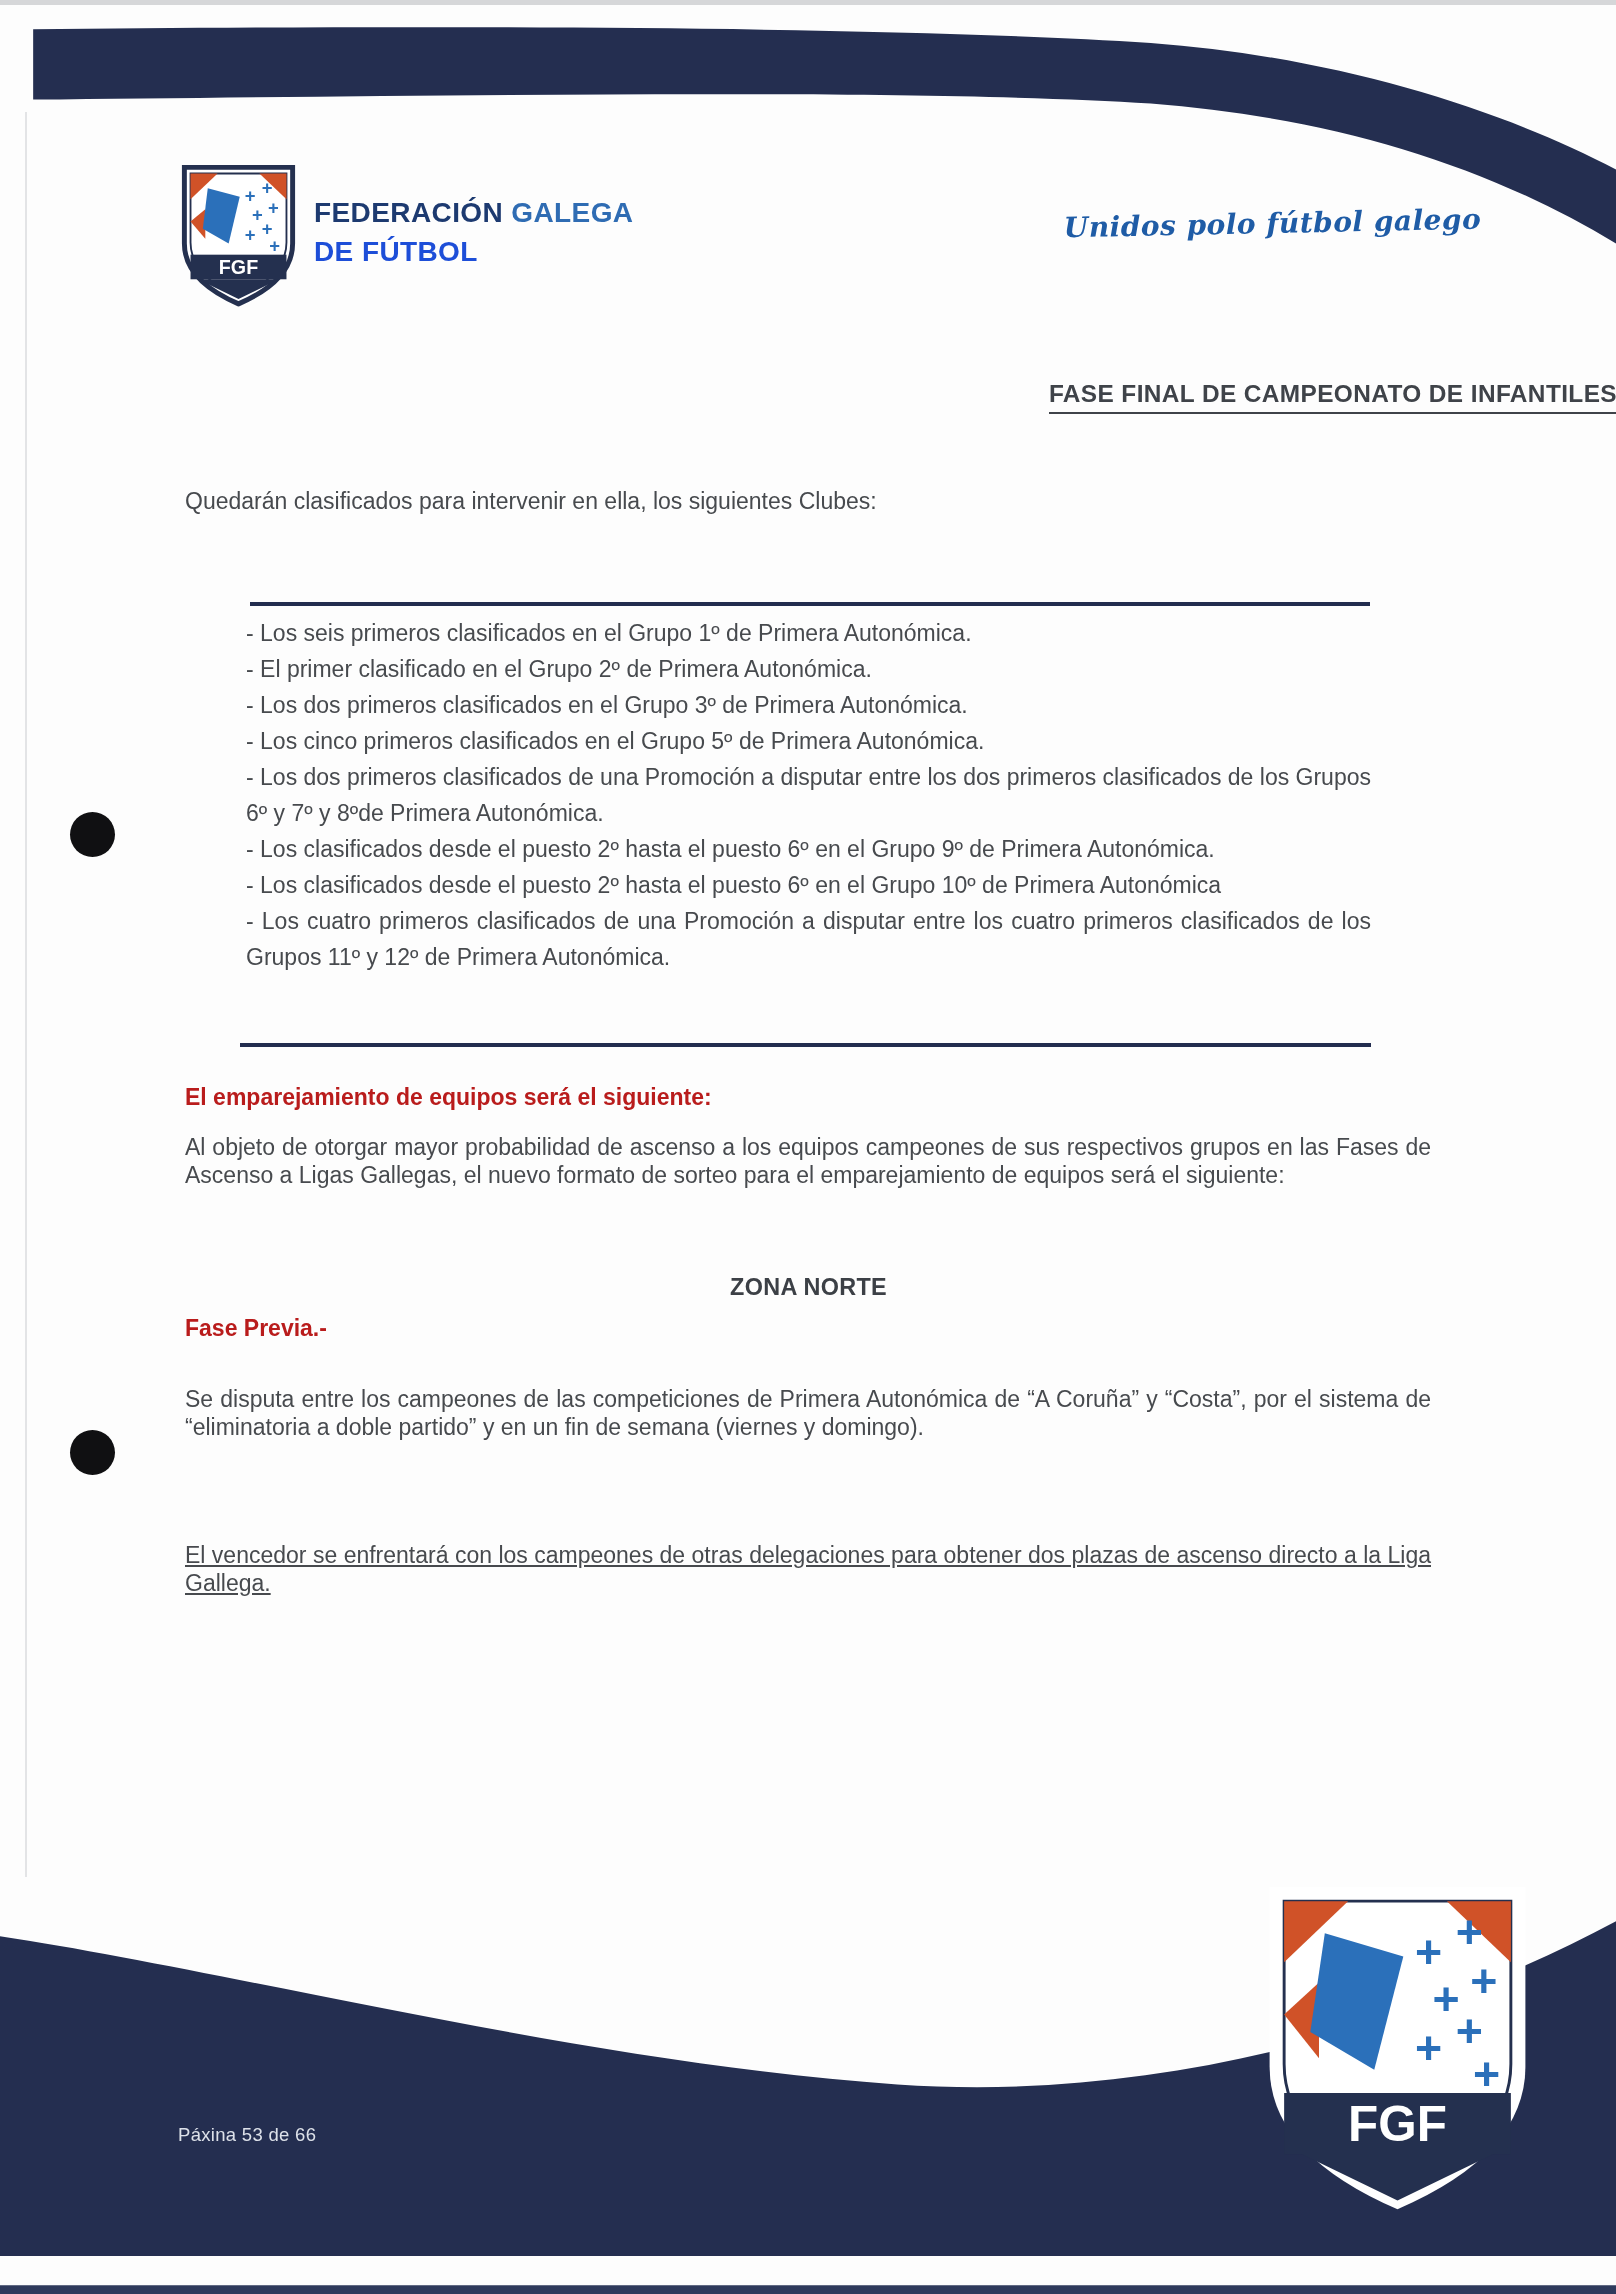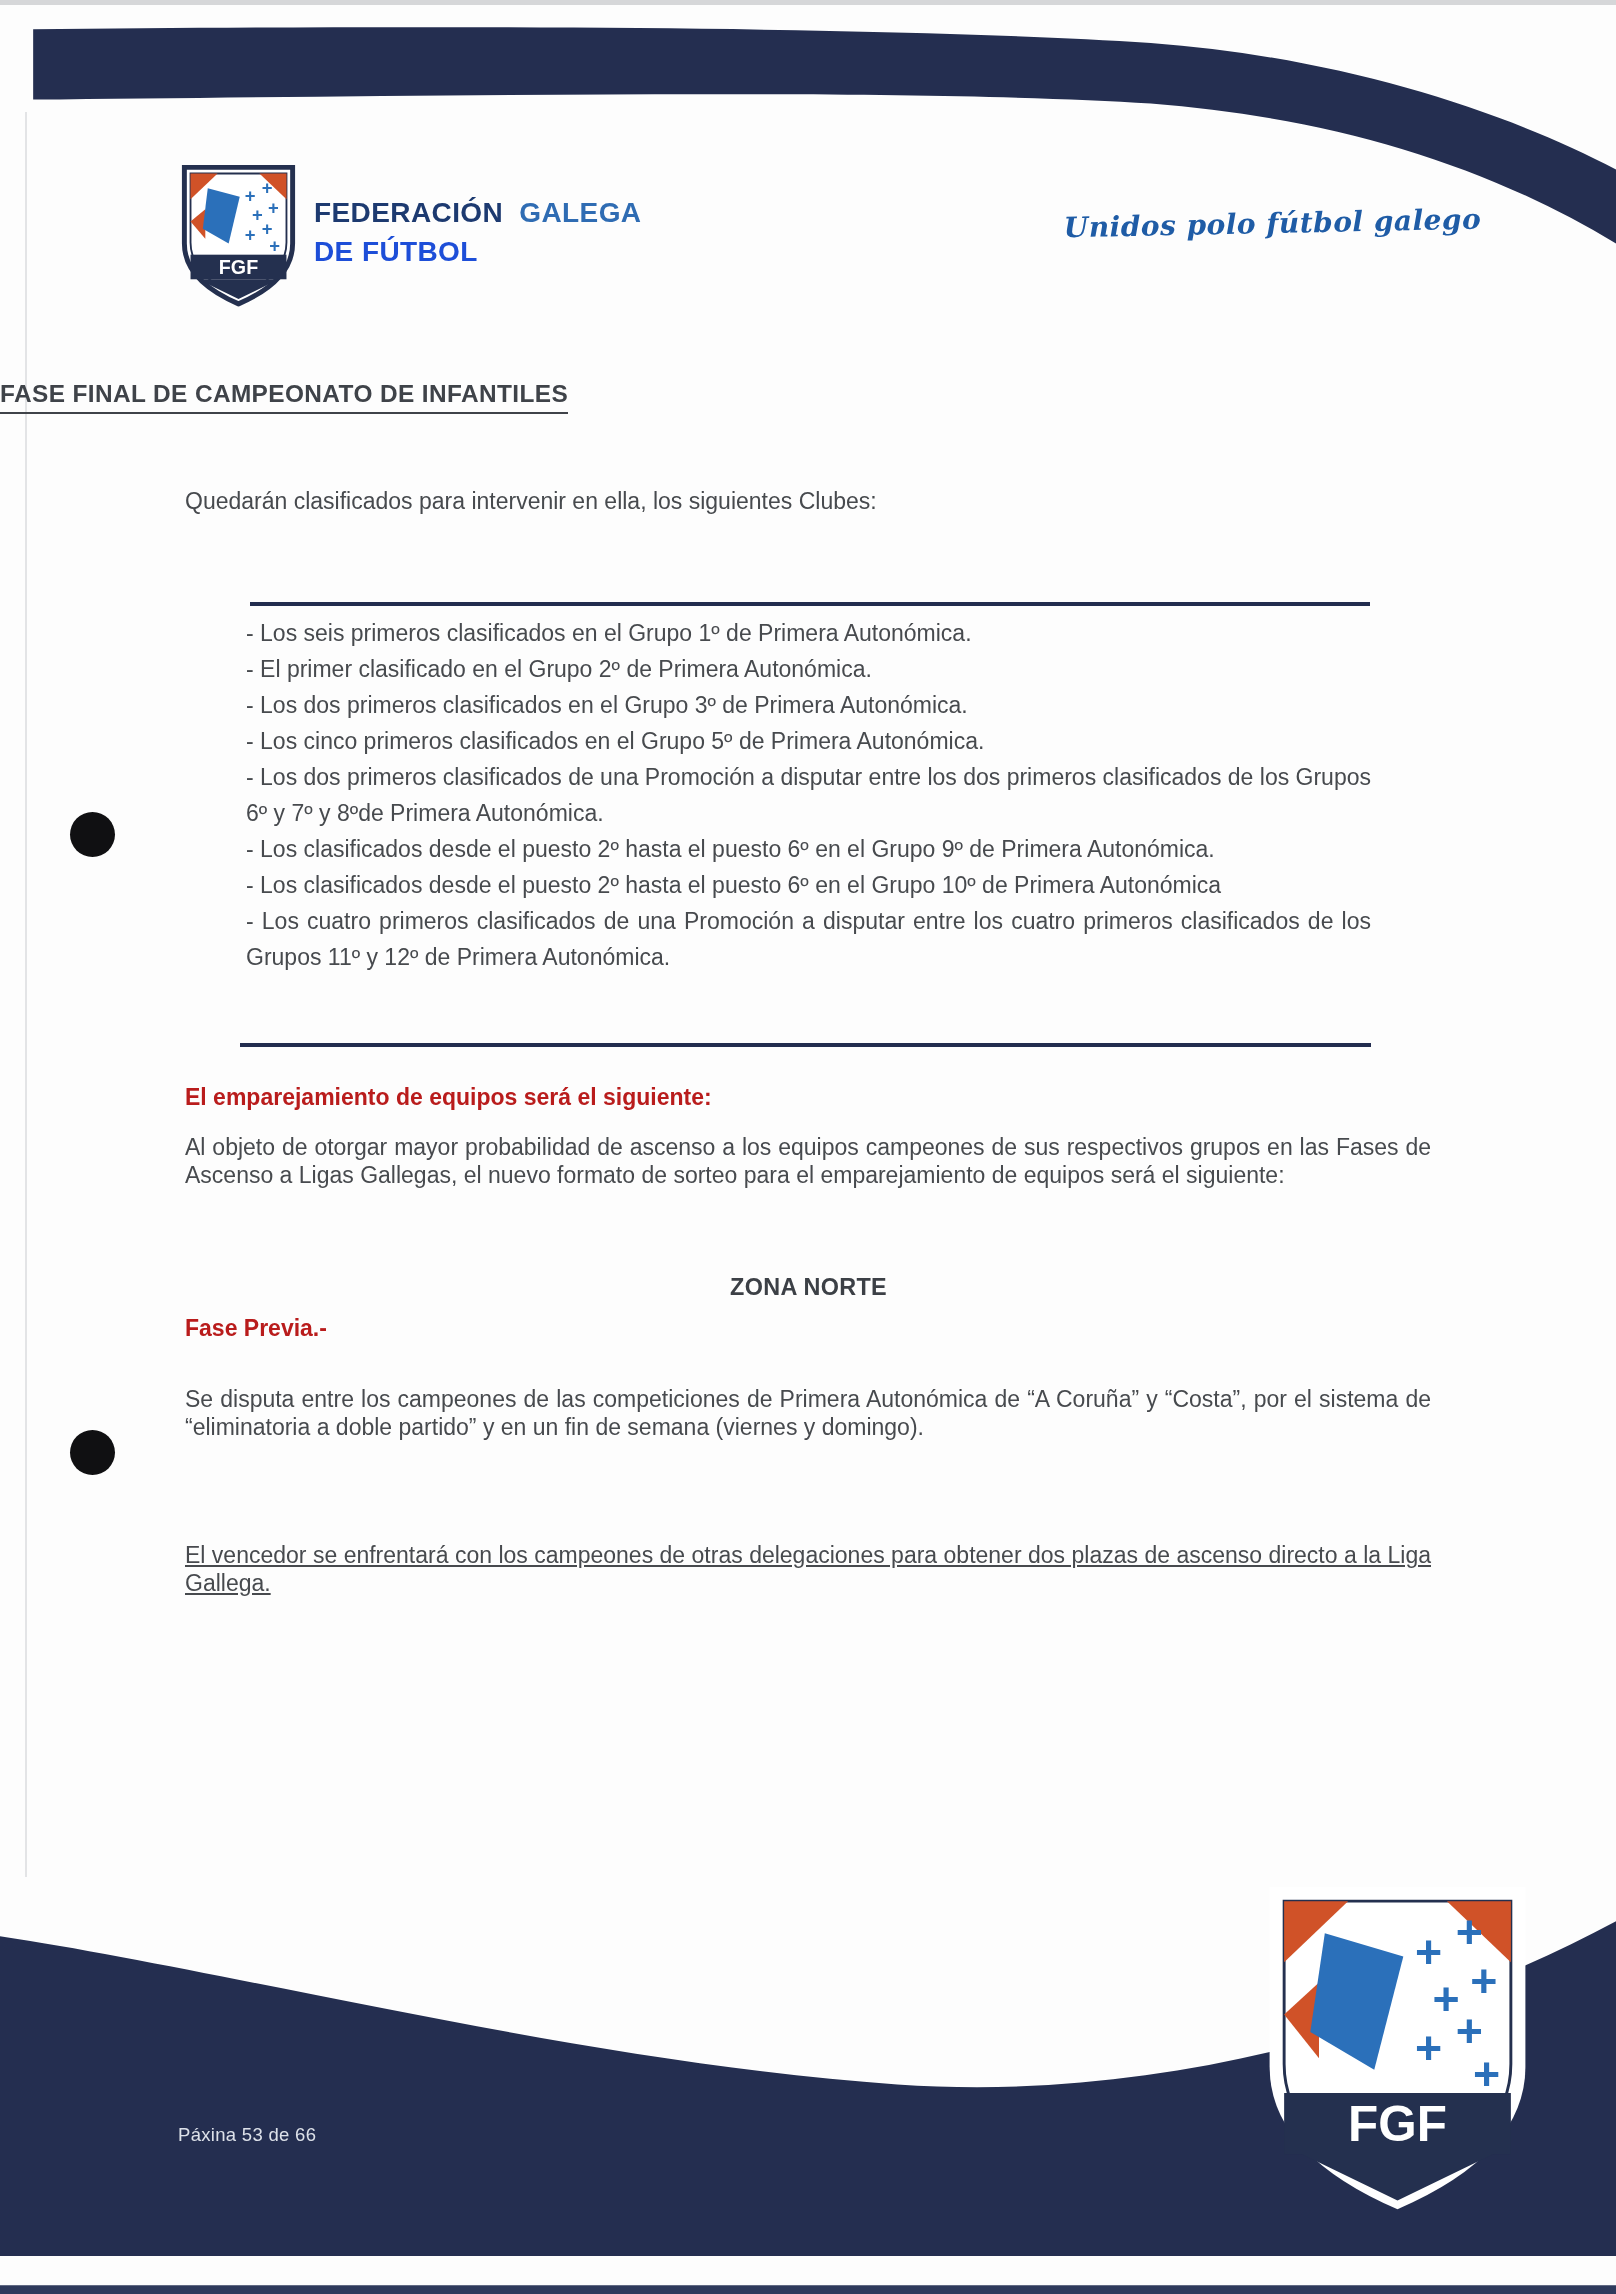--- a/index.html
+++ b/index.html
@@ -18,28 +18,28 @@
   .scan-top    { left: 0; top: 0; width: 1617px; height: 4.9px; background: #d6d7d9; }
   .scan-left   { left: 25px; top: 112px; width: 2px; height: 1765px; background: #e3e4e6; }
 
   
   .band-top    { left: 0; top: 0; width: 1617px; height: 293px; }
 
   
   .crest-small { left: 177px; top: 162px; width: 123px; height: 146px; }
   .brand       { left: 314px; top: 193px; line-height: 1.4; }
   .brand-l1    { font-size: 28px; font-weight: bold; color: #1d3a70; letter-spacing: 0.4px; }
-  .brand-accent{ color: #2f6cb3; margin-left: 8px; }
+  .brand-accent{ color: #2f6cb3; }
   .brand-l2    { font-size: 28px; font-weight: bold; color: #1d4ed8; letter-spacing: 0.4px; }
   .tagline     { left: 1048px; top: 207px; width: 449px; text-align: center;
                  font-family: "DejaVu Serif", serif; font-style: italic; font-weight: bold;
                  font-size: 28px; color: #1f5ca6; transform: rotate(-1.2deg); letter-spacing: 0.5px; }
 
   
-  .title-wrap  { left: 0; top: 380px; width: 1617px; text-align: left; }
+  .title-wrap  { left: 0; top: 380px; width: 1617px; text-align: right; }
   .doc-title   { display: inline-block; font-size: 24.4px; font-weight: bold; color: #3f4349;
                  letter-spacing: 0.4px; border-bottom: 2.9px solid #3f4349; padding-bottom: 3.9px; }
   .intro       { left: 185px; top: 488px; width: 1248px; font-size: 23px; }
 
   .rule        { background: #232d4f; }
   .rule-top    { left: 250px; top: 602px; width: 1120px; height: 3.9px; }
   .rule-bottom { left: 240px; top: 1043px; width: 1131px; height: 3.9px; }
 
   .clubs       { left: 246px; top: 615px; width: 1125px; font-size: 23px;
                  line-height: 36px; }

